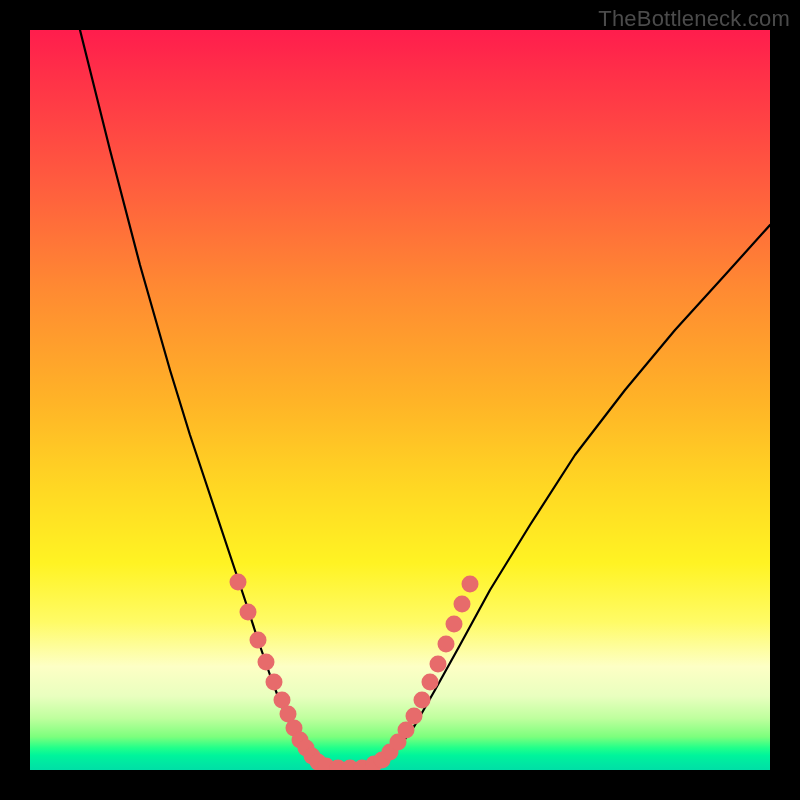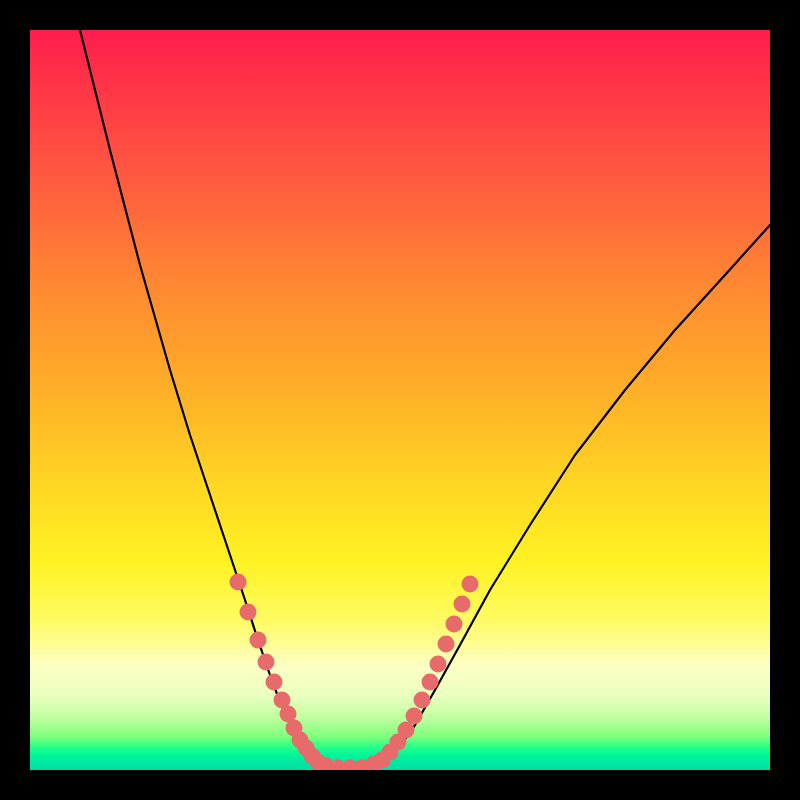--- a/index.html
+++ b/index.html
@@ -62,20 +62,21 @@
     font-size: 22px;
     font-weight: 500;
     letter-spacing: 0.2px;
     user-select: none;
   }
 </style>
 </head>
 <body>
 
 <div class="frame">
+  <div class="watermark">TheBottleneck.com</div>
   <div class="plot-area">
     <div class="gradient"></div>
     <svg class="curves" viewBox="0 0 740 740" preserveAspectRatio="none">
       <g id="line-group">
           <path d="M50 0 L80 120 L110 235 L140 340 L160 405 L180 465 L200 525 L215 570 L228 610 L240 645 L250 672 L258 690 L265 705 L272 716 L278 724 L284 730 L284 730 L300 736 L320 738 L340 736 L356 730 L356 730 L370 716 L385 695 L405 660 L430 615 L460 560 L500 495 L545 425 L595 360 L645 300 L695 245 L740 195" fill="none" stroke="#000" stroke-width="2.2" stroke-linejoin="round" stroke-linecap="round"></path>
         </g>
       <g id="dot-group">
           <circle cx="208" cy="552" r="8.5" fill="#e76b6b"></circle>
           <circle cx="218" cy="582" r="8.5" fill="#e76b6b"></circle>
           <circle cx="228" cy="610" r="8.5" fill="#e76b6b"></circle>

